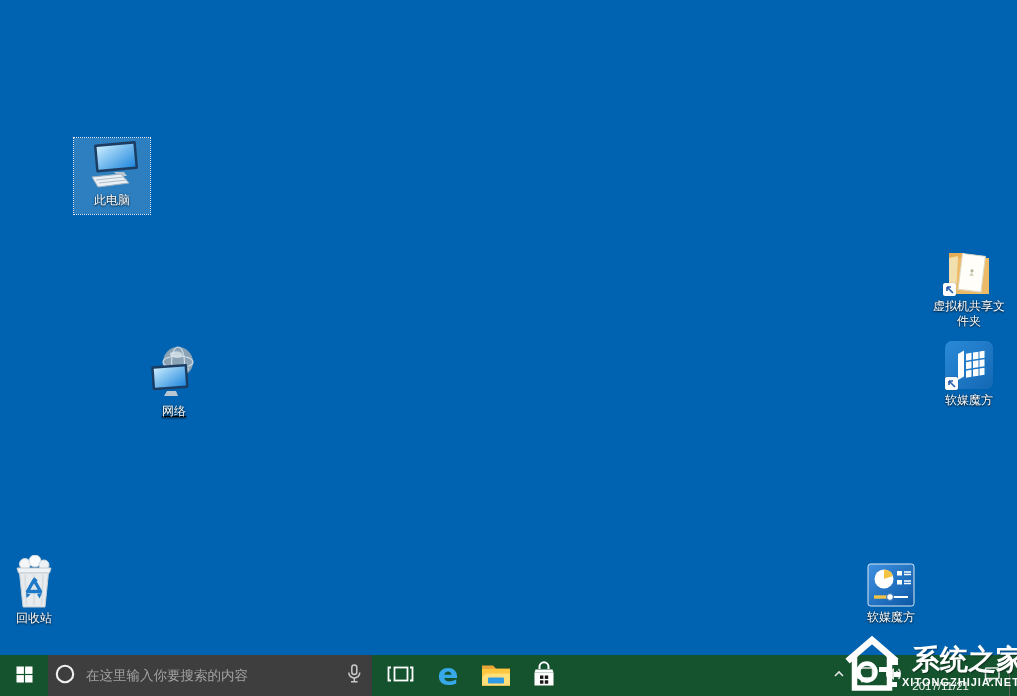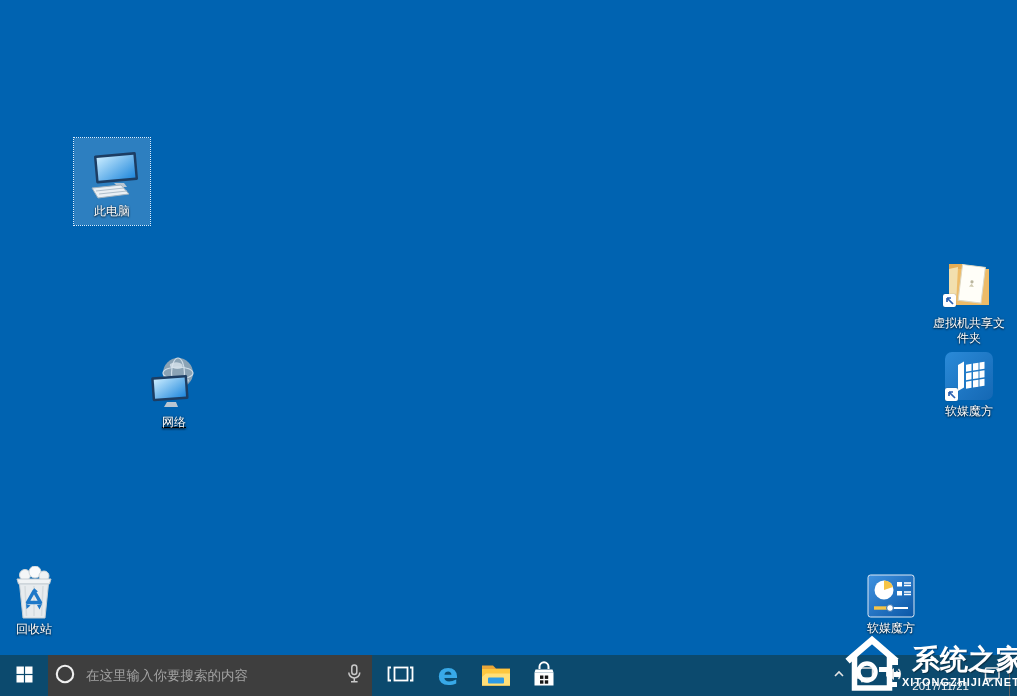--- a/index.html
+++ b/index.html
@@ -1,30 +1,30 @@
 <!DOCTYPE html>
 <html><head>
 <meta charset="utf-8">
 <style>
   html,body{margin:0;padding:0;width:1017px;height:696px;overflow:hidden;
     font-family:"Liberation Sans","DejaVu Sans",sans-serif;}
   #desktop{position:relative;width:1017px;height:696px;background:#0063B1;}
 
   
   .dicon{position:absolute;width:76px;display:flex;flex-direction:column;align-items:center;
-         padding-top:14px;cursor:default;}
+         padding-top:3px;cursor:default;}
   .dicon .glyph{position:relative;display:flex;align-items:flex-end;justify-content:center;}
   .dicon .lbl{margin-top:3px;font-size:12px;line-height:15px;color:#fff;text-align:center;
          text-shadow:0 1px 2px rgba(0,0,0,.75),0 0 2px rgba(0,0,0,.5);}
   .dicon.selected{background:rgba(130,180,220,.35);outline:1px dotted rgba(235,245,255,.95);}
   .sc-badge{position:absolute;left:0;bottom:0;width:13px;height:13px;background:#fff;
          border-radius:2px;box-shadow:0 0 1px rgba(0,0,0,.5);display:flex;align-items:center;justify-content:center;}
 
   
-  #taskbar{position:absolute;left:0;top:655px;width:1017px;height:41px;background:#0c4a6e;
+  #taskbar{position:absolute;left:0;top:655px;width:1017px;height:41px;background:#14532d;
          display:flex;align-items:stretch;z-index:10;}
   .tb-btn{display:flex;align-items:center;justify-content:center;background:transparent;
          border:none;padding:0;margin:0;}
   #start-btn{width:48px;}
   #searchbox{width:310px;background:#3E3E3E;display:flex;align-items:center;padding:0 8px 0 6px;}
   #searchbox input{flex:1;background:transparent;border:none;outline:none;color:#e0e0e0;
          font-size:13.5px;font-family:"Liberation Sans",sans-serif;margin-left:8px;}
   #searchbox input::placeholder{color:#a3a3a3;}
   .app-btn{width:48px;}
   #edge-e{font-family:"DejaVu Sans",sans-serif;font-weight:bold;font-size:31px;color:#38a9e8;
@@ -101,21 +101,21 @@
         <path d="M7 13 H41 L39.5 18 H8.5 Z" fill="#f0f3f5" stroke="#c4cdd3" stroke-width="1"></path>
         <path d="M9.5 18 H38.5 L35 52 H13 Z" fill="#e7ebee" stroke="#c4cdd3" stroke-width="1"></path>
         <path d="M15 20 L16.5 50 M24 20 V50 M33 20 L31.5 50" stroke="#d5dbdf" stroke-width="1.5" fill="none"></path>
         <path d="M24 25 L30.5 36.5 H17.5 Z" fill="none" stroke="#1e78c8" stroke-width="3.4" stroke-linejoin="round"></path>
         <path d="M24 22 l4 3.5 -5 1.5 z M32 38 l-5 1 2.5 4.5 z M16 38 l0.5 5 4 -3.5 z" fill="#1e78c8"></path>
       </svg>
     </div>
     <div class="lbl">回收站</div>
   </div>
 
-  <div class="dicon" style="left:931px;top:243px;gap:6px;">
+  <div class="dicon" style="left:931px;top:243px;">
     <div class="glyph" style="height:50px;">
       <svg width="52" height="50" viewBox="0 0 52 50">
         <path d="M6 7 h15 l4 5 h21 v36 H6 Z" fill="#e5ad55"></path>
         <path d="M6 12 h40 v36 H6 Z" fill="#edbb68"></path>
         <g transform="rotate(7 30 29)">
           <rect x="17" y="9" width="23" height="36" fill="#fffef8" stroke="#ddd8c4" stroke-width="1"></rect>
           <circle cx="28.5" cy="25" r="1.6" fill="#b9b59d"></circle>
           <path d="M26 30 l2.5 -3 2.5 3 z" fill="#cfcab0"></path>
         </g>
         <path d="M6 12 L15 10 L13 48 H6 Z" fill="#f2dfae"></path>

